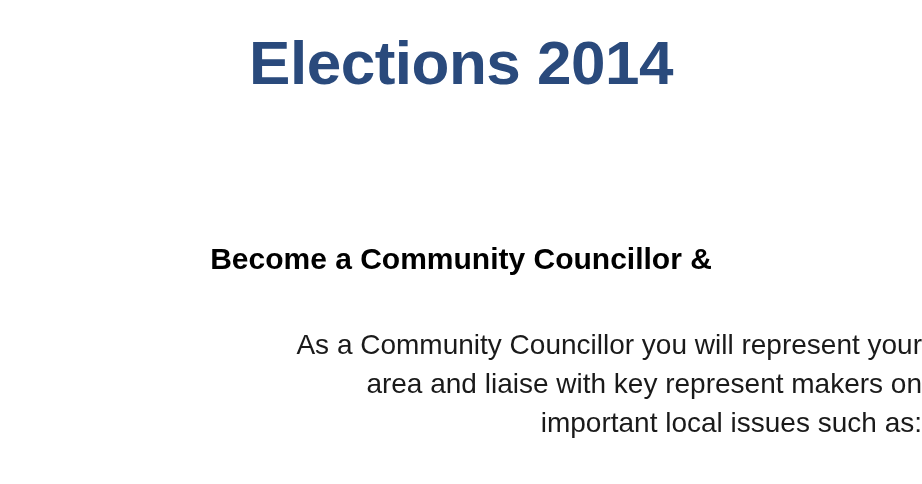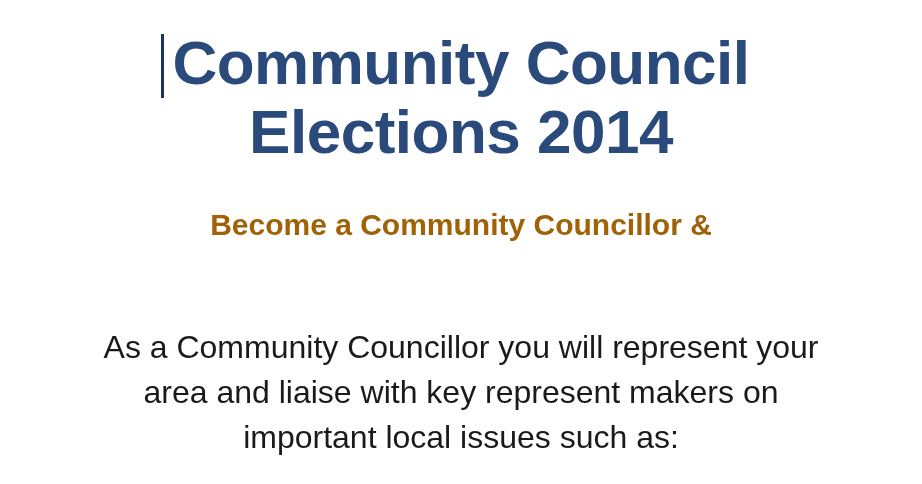--- a/index.html
+++ b/index.html
@@ -47,51 +47,49 @@
     background: #1b3560;
   }
   .subtitle-block {
     position: absolute;
     top: 205px;
     left: 0;
     width: 922px;
     text-align: center;
   }
   .subtitle-line {
-    color: #a16207;
+    color: #000000;
     font-size: 30px;
     font-weight: bold;
     line-height: 1.33;
     white-space: nowrap;
+    margin-top: 34px;
   }
   .body-block {
     position: absolute;
     top: 325px;
     left: 0;
     width: 922px;
     text-align: center;
   }
   .body-line {
     color: #1a1a1a;
-    font-size: 32px;
+    font-size: 28px;
     font-weight: normal;
     line-height: 1.4;
     white-space: nowrap;
+    text-align: right;
   }
 </style>
 </head>
 <body>
 
 <div class="page">
 
   <div class="title-block">
-    <div class="title-line title-line-1">
-      <span class="caret"></span>
-      <span>Community Council</span>
-    </div>
     <div class="title-line">Elections 2014</div>
   </div>
 
   <div class="subtitle-block">
     <div class="subtitle-line">Become a Community Councillor &amp;</div>
   </div>
 
   <div class="body-block">
     <div class="body-line">As a Community Councillor you will represent your</div>
     <div class="body-line">area and liaise with key represent makers on</div>

